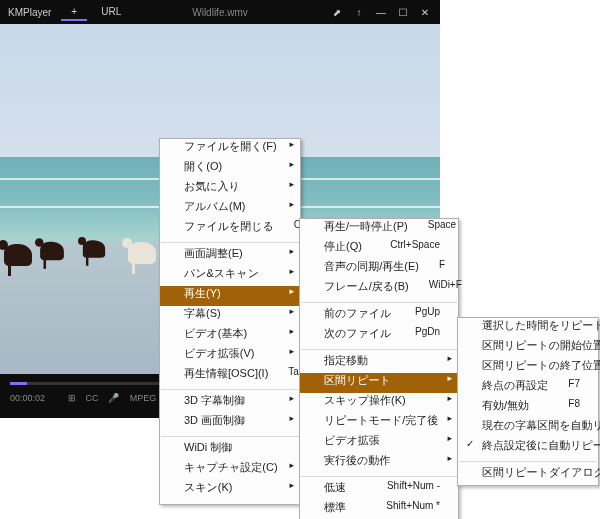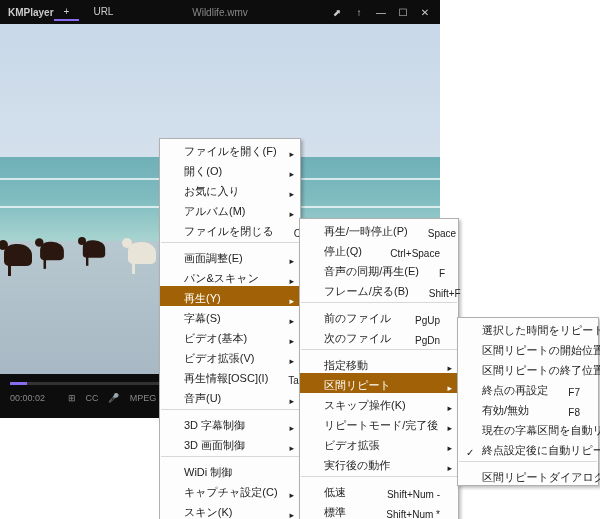--- a/index.html
+++ b/index.html
@@ -1,19 +1,19 @@
 <!DOCTYPE html>
 <html><head>
 <meta charset="utf-8">
 <style>
 *{margin:0;padding:0;box-sizing:border-box;font-family:"Segoe UI","Meiryo UI",sans-serif}
 body{background:#fff;width:600px;height:519px;overflow:hidden;position:relative}
 .player{position:absolute;left:0;top:0;width:440px;height:418px;background:#1a1a1a}
 .titlebar{height:24px;background:#0d0d0d;display:flex;align-items:center;padding:0 8px;color:#ccc;font-size:10px}
-.titlebar .logo{font-weight:bold;}
+.titlebar .logo{font-weight:normal;margin-right:10px}
 .titlebar .tabs{display:flex;gap:4px;flex:1}
 .titlebar .tab{padding:2px 10px;font-size:10px;border-bottom:2px solid transparent}
 .titlebar .tab.active{border-bottom-color:#8a6cf0}
 .titlebar .file{position:absolute;left:50%;transform:translateX(-50%);color:#888;font-size:10px}
 .titlebar .wbtns{display:flex;gap:8px;margin-left:auto}
 .titlebar .wbtns span{width:14px;text-align:center;cursor:pointer}
 .video{position:relative;height:350px;overflow:hidden}
 .sky{height:38%;background:linear-gradient(#c8d8e8,#d4e0ec)}
 .sea{height:24%;background:linear-gradient(#6fb0b8,#7fbcc0,#a8d4d0)}
 .sea::before,.sea::after{content:"";position:absolute;left:0;right:0;height:2px;background:rgba(255,255,255,.7)}
@@ -30,21 +30,21 @@
 .seekbar{height:3px;background:#333;margin:4px 0;position:relative}
 .seekbar::before{content:"";position:absolute;left:0;width:4%;height:100%;background:#8a6cf0}
 .ctrlrow{display:flex;align-items:center;gap:6px;margin-top:6px}
 .time{font-size:9px;min-width:44px}
 .btns{display:flex;gap:10px;margin-left:8px;font-size:9px}
 .btns span{cursor:pointer}
 .pbtns{margin-left:auto;display:flex;gap:12px;font-size:11px}
 .pbtns span{cursor:pointer}
 
 .menu{position:absolute;background:#fdfdfd;border:1px solid #b0b0b0;box-shadow:2px 2px 3px rgba(0,0,0,.25);font-size:11px;color:#222}
-.menu .row{display:flex;align-items:flex-end;height:20px;padding:0 18px 0 24px;white-space:nowrap;position:relative}
+.menu .row{display:flex;align-items:flex-start;height:20px;padding:0 18px 0 24px;white-space:nowrap;position:relative}
 .menu .row.hl{background:#a16207;color:#fff}
 .menu .row .sc{margin-left:auto;padding-left:20px;color:inherit;font-size:10px}
 .menu .row.sub::after{content:"▸";position:absolute;right:6px;font-size:9px}
 .menu .row.chk::before{content:"✓";position:absolute;left:8px;font-size:10px}
 .menu hr{border:none;border-top:1px solid #d8d8d8;margin:3px 1px}
 
 #m1{left:159px;top:138px;width:142px;padding-bottom:4px}
 #m2{left:299px;top:218px;width:160px}
 #m3{left:457px;top:317px;width:142px}
 </style>
@@ -134,23 +134,20 @@
  <div class="row sub">
       <span>ビデオ(基本)</span>
     </div>
  <div class="row sub">
       <span>ビデオ拡張(V)</span>
     </div>
  <div class="row">
       <span>再生情報[OSC](I)</span>
       <span class="sc">Tab</span>
     </div>
- <div class="row sub">
-      <span>音声(U)</span>
-    </div>
  <hr>
  <div class="row sub">
       <span>3D 字幕制御</span>
     </div>
  <div class="row sub">
       <span>3D 画面制御</span>
     </div>
  <hr>
  <div class="row">
       <span>WiDi 制御</span>
@@ -172,21 +169,21 @@
  <div class="row">
       <span>停止(Q)</span>
       <span class="sc">Ctrl+Space</span>
     </div>
  <div class="row">
       <span>音声の同期/再生(E)</span>
       <span class="sc">F</span>
     </div>
  <div class="row">
       <span>フレーム/戻る(B)</span>
-      <span class="sc">Shift+F</span>
+      <span class="sc">WiDi+F</span>
     </div>
  <hr>
  <div class="row">
       <span>前のファイル</span>
       <span class="sc">PgUp</span>
     </div>
  <div class="row">
       <span>次のファイル</span>
       <span class="sc">PgDn</span>
     </div>

